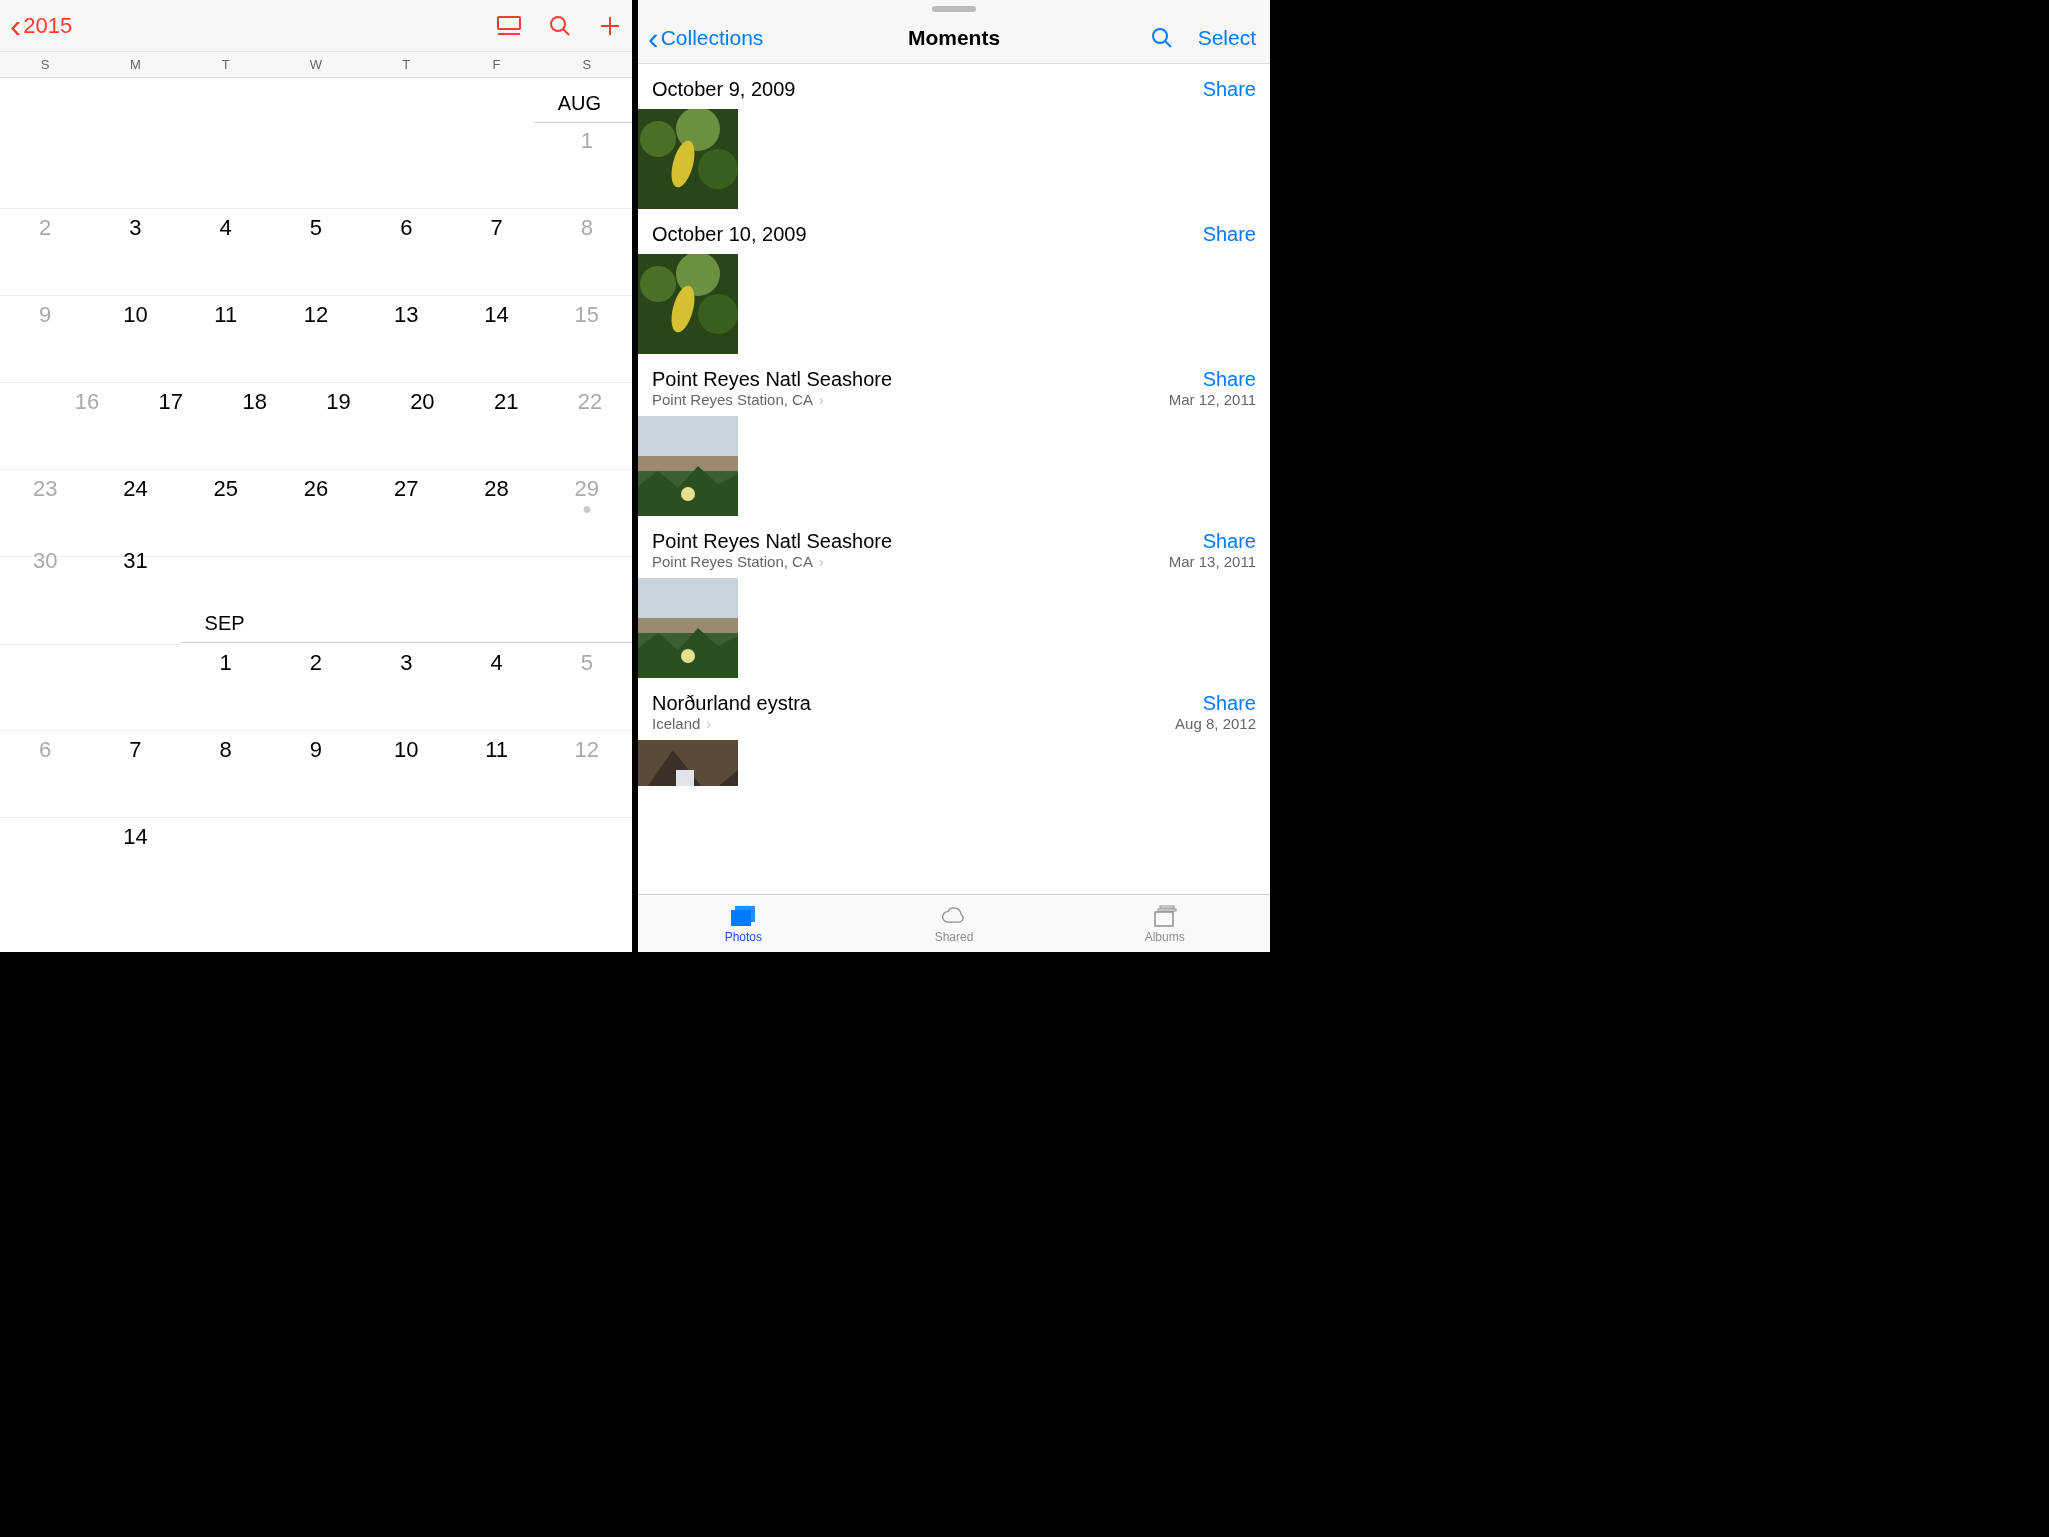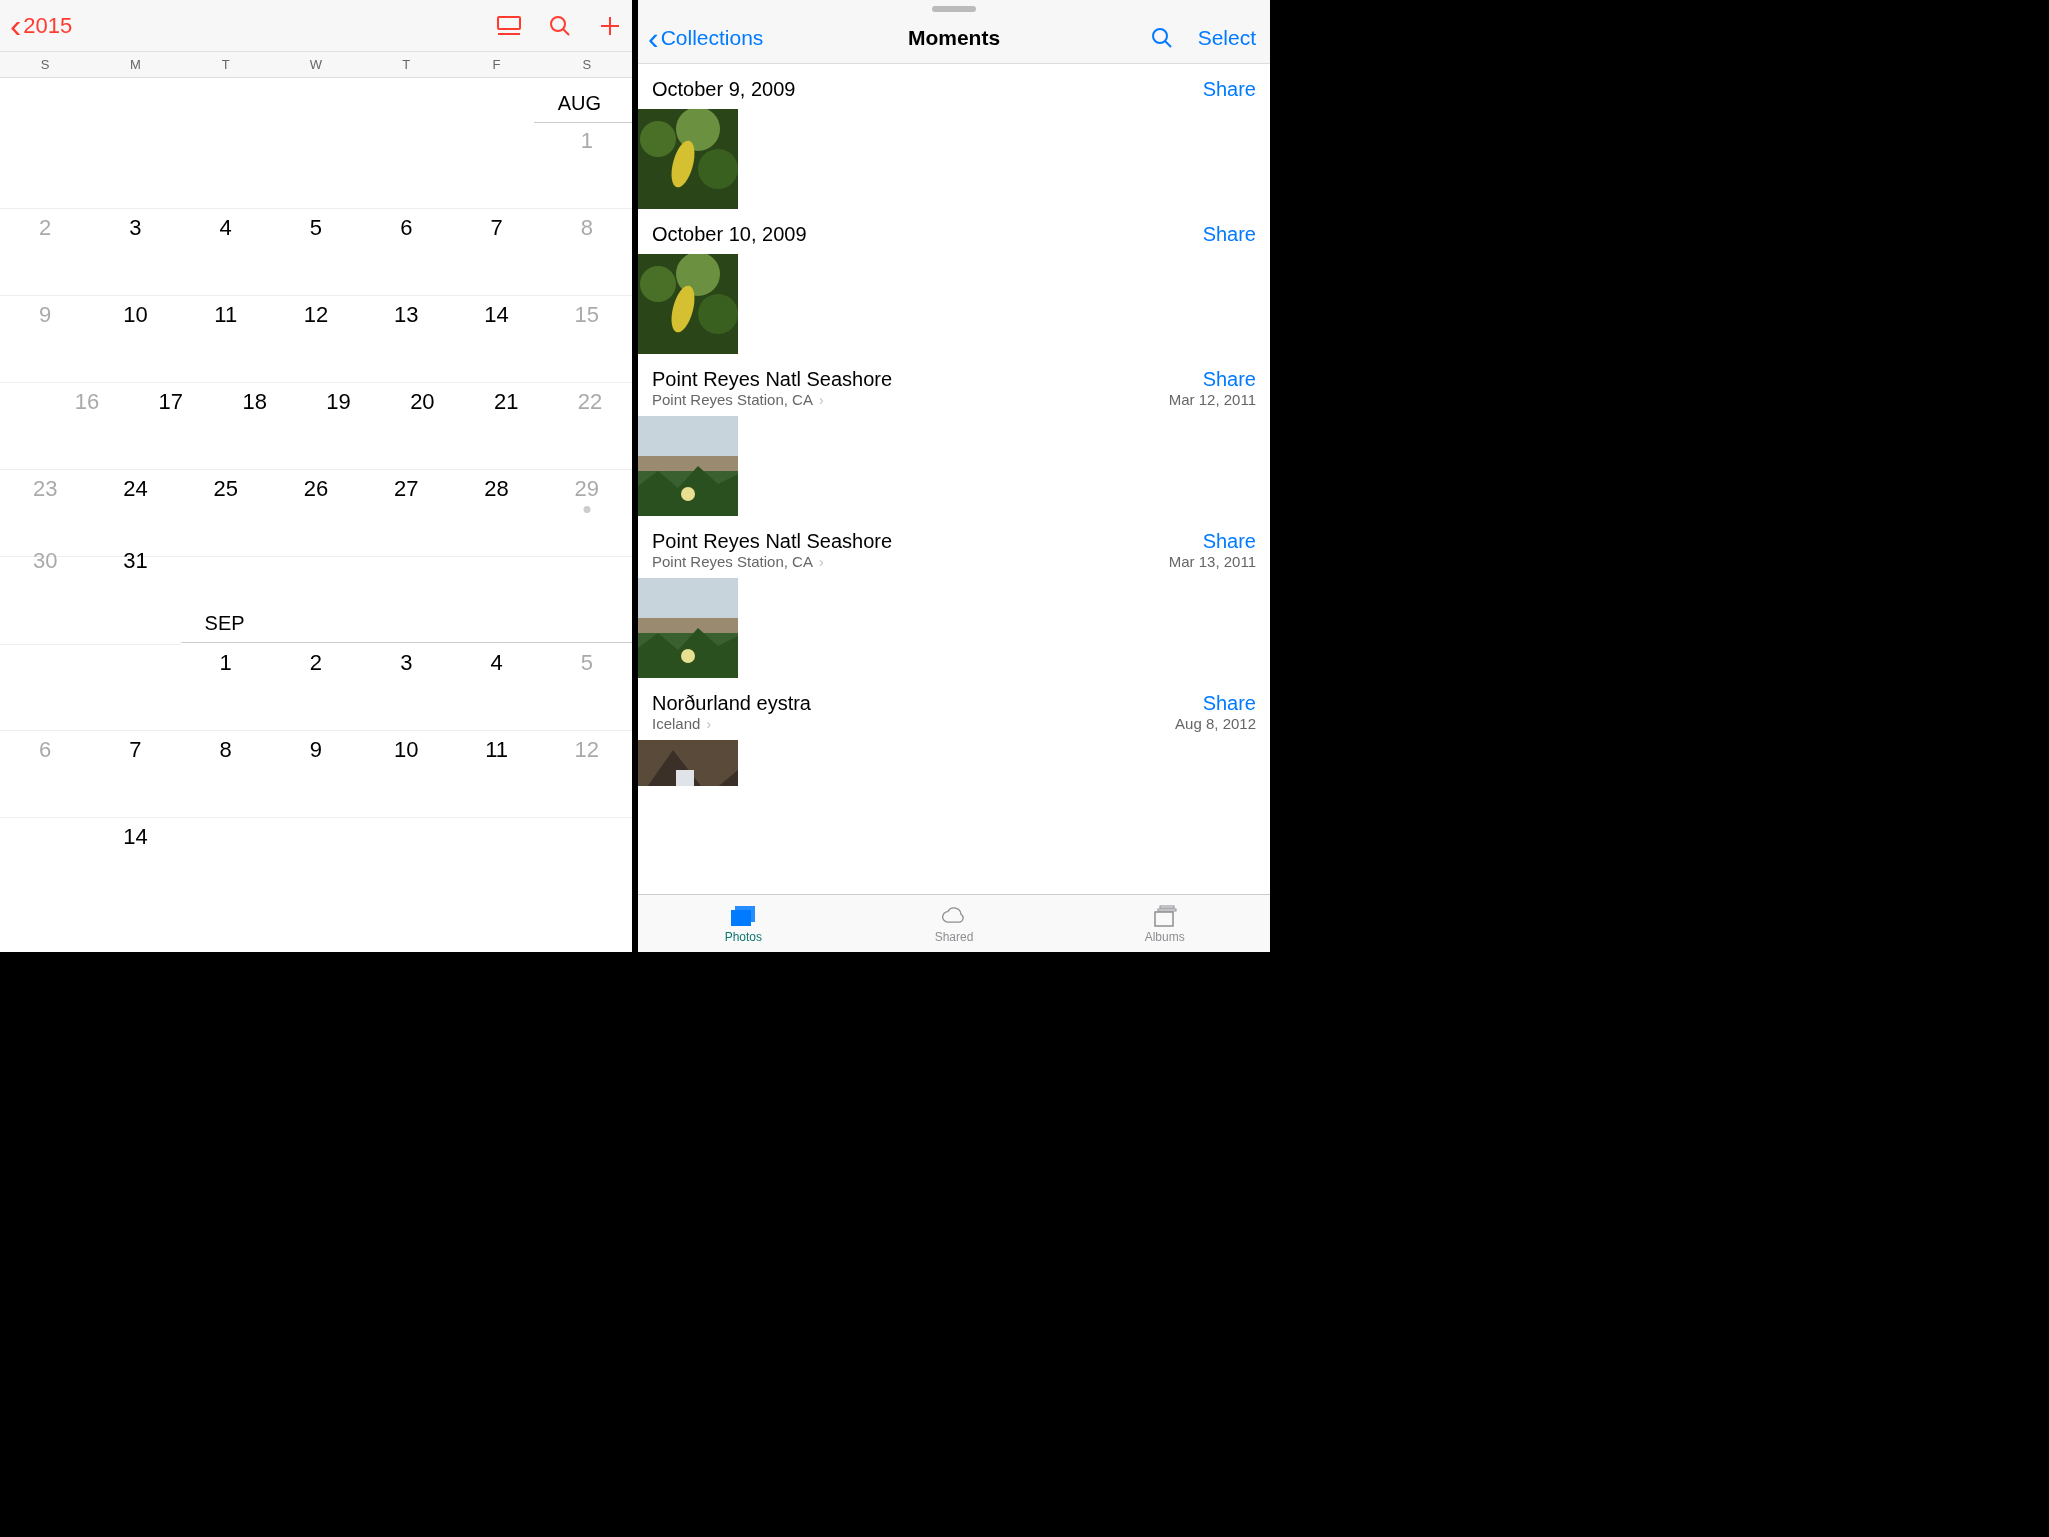--- a/index.html
+++ b/index.html
@@ -57,21 +57,21 @@
 .moment-sub .disclosure { color: #c0c0c0; font-size: 14px; }
 .moment-right { text-align: right; }
 .share-link { color: #007aff; font-size: 20px; }
 .moment-date-small { font-size: 15px; color: #666; }
 .thumb-row { display: flex; padding: 0 0 0 0; }
 .thumb { width: 100px; height: 100px; margin-right: 2px; background: #4a6; position: relative; overflow: hidden; }
 
 
 .tab-bar { height: 58px; display: flex; border-top: 1px solid #ccc; background: #f9f9f9; }
 .tab-item { flex: 1; display: flex; flex-direction: column; align-items: center; justify-content: center; font-size: 12px; gap: 2px; }
-.tab-item.active { color: #0f766e; }
+.tab-item.active { color: #1d4ed8; }
 .tab-item.inactive { color: #8e8e93; }
 .tab-icon { width: 28px; height: 24px; display: flex; align-items: center; justify-content: center; }
 
 
 svg { display: block; }
 </style>
 </head>
 <body>
 
 <div class="pane left-pane">

